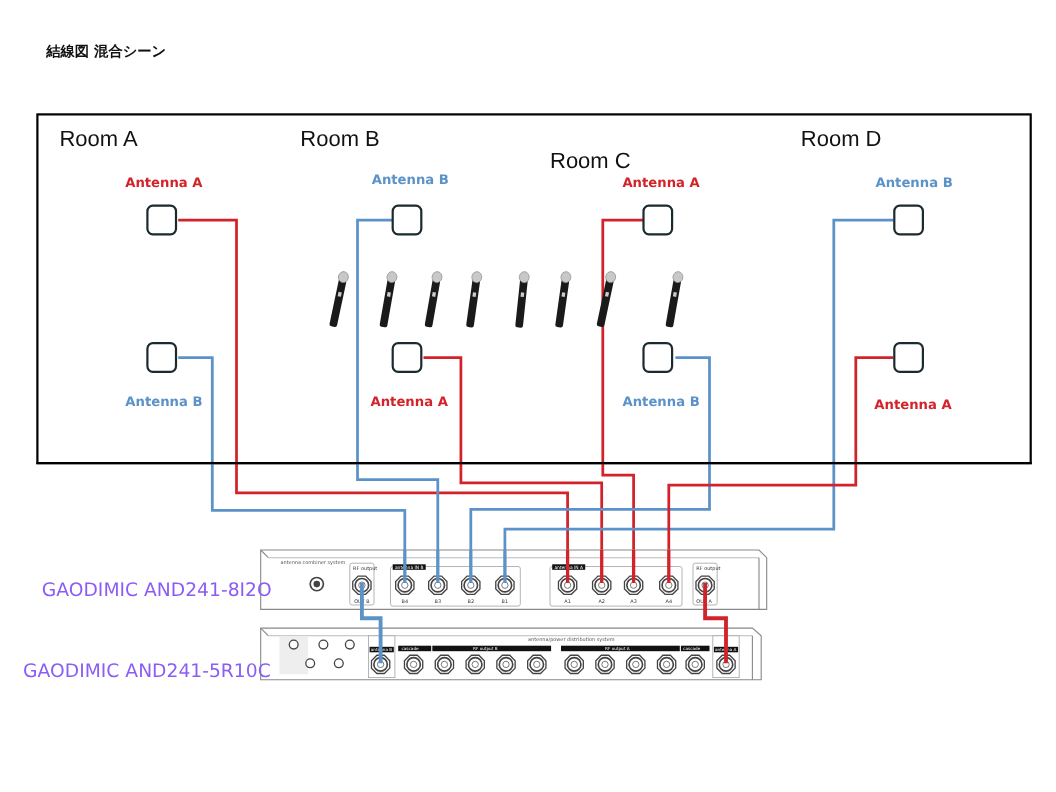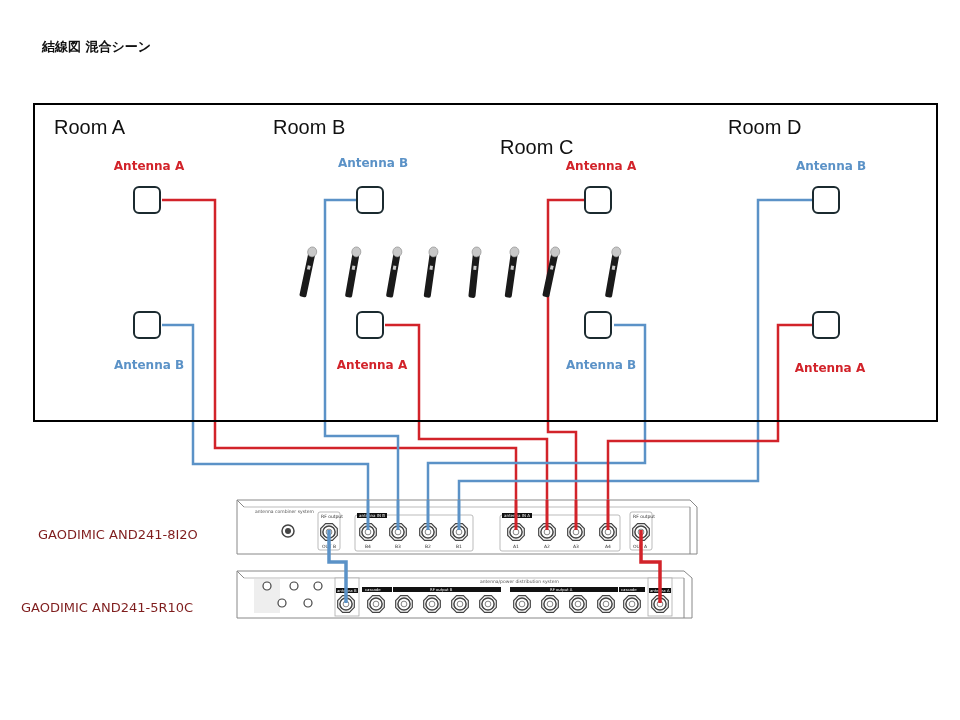--- a/index.html
+++ b/index.html
@@ -4,21 +4,21 @@
 <style>
   html, body { margin:0; padding:0; background:#ffffff; }
   body { width:960px; height:720px; position:relative; overflow:hidden; font-family:"DejaVu Sans", sans-serif; }
   .title { position:absolute; left:42px; top:38px; font-size:13px; font-weight:bold; color:#111; letter-spacing:0px; }
   .roomframe { position:absolute; left:33px; top:103px; width:905px; height:319px; border:2px solid #000; box-sizing:border-box; }
   .room-label { position:absolute; font-family:"Liberation Sans", sans-serif; font-size:20px; color:#111; }
   .ant-label { position:absolute; font-family:"DejaVu Sans", sans-serif; font-size:12px; font-weight:bold; width:120px; text-align:center; }
   .ant-label.red { color:#d2232a; }
   .ant-label.blue { color:#5b92c7; }
   .ant-box { position:absolute; width:28px; height:28px; border:2px solid #1b2a2f; border-radius:6px; box-sizing:border-box; background:#fff; }
-  .dev-label { position:absolute; font-family:"DejaVu Sans", sans-serif; font-size:13px; color:#7f1d1d; }
+  .dev-label { position:absolute; font-family:"DejaVu Sans", sans-serif; font-size:17px; color:#8b5cf6; }
   svg.wires { position:absolute; left:0; top:0; }
   .panel-text { font-family:"DejaVu Sans", sans-serif; }
 </style>
 </head>
 <body>
 
 <div class="title">結線図 混合シーン</div>
 
 <div class="roomframe"></div>
 

